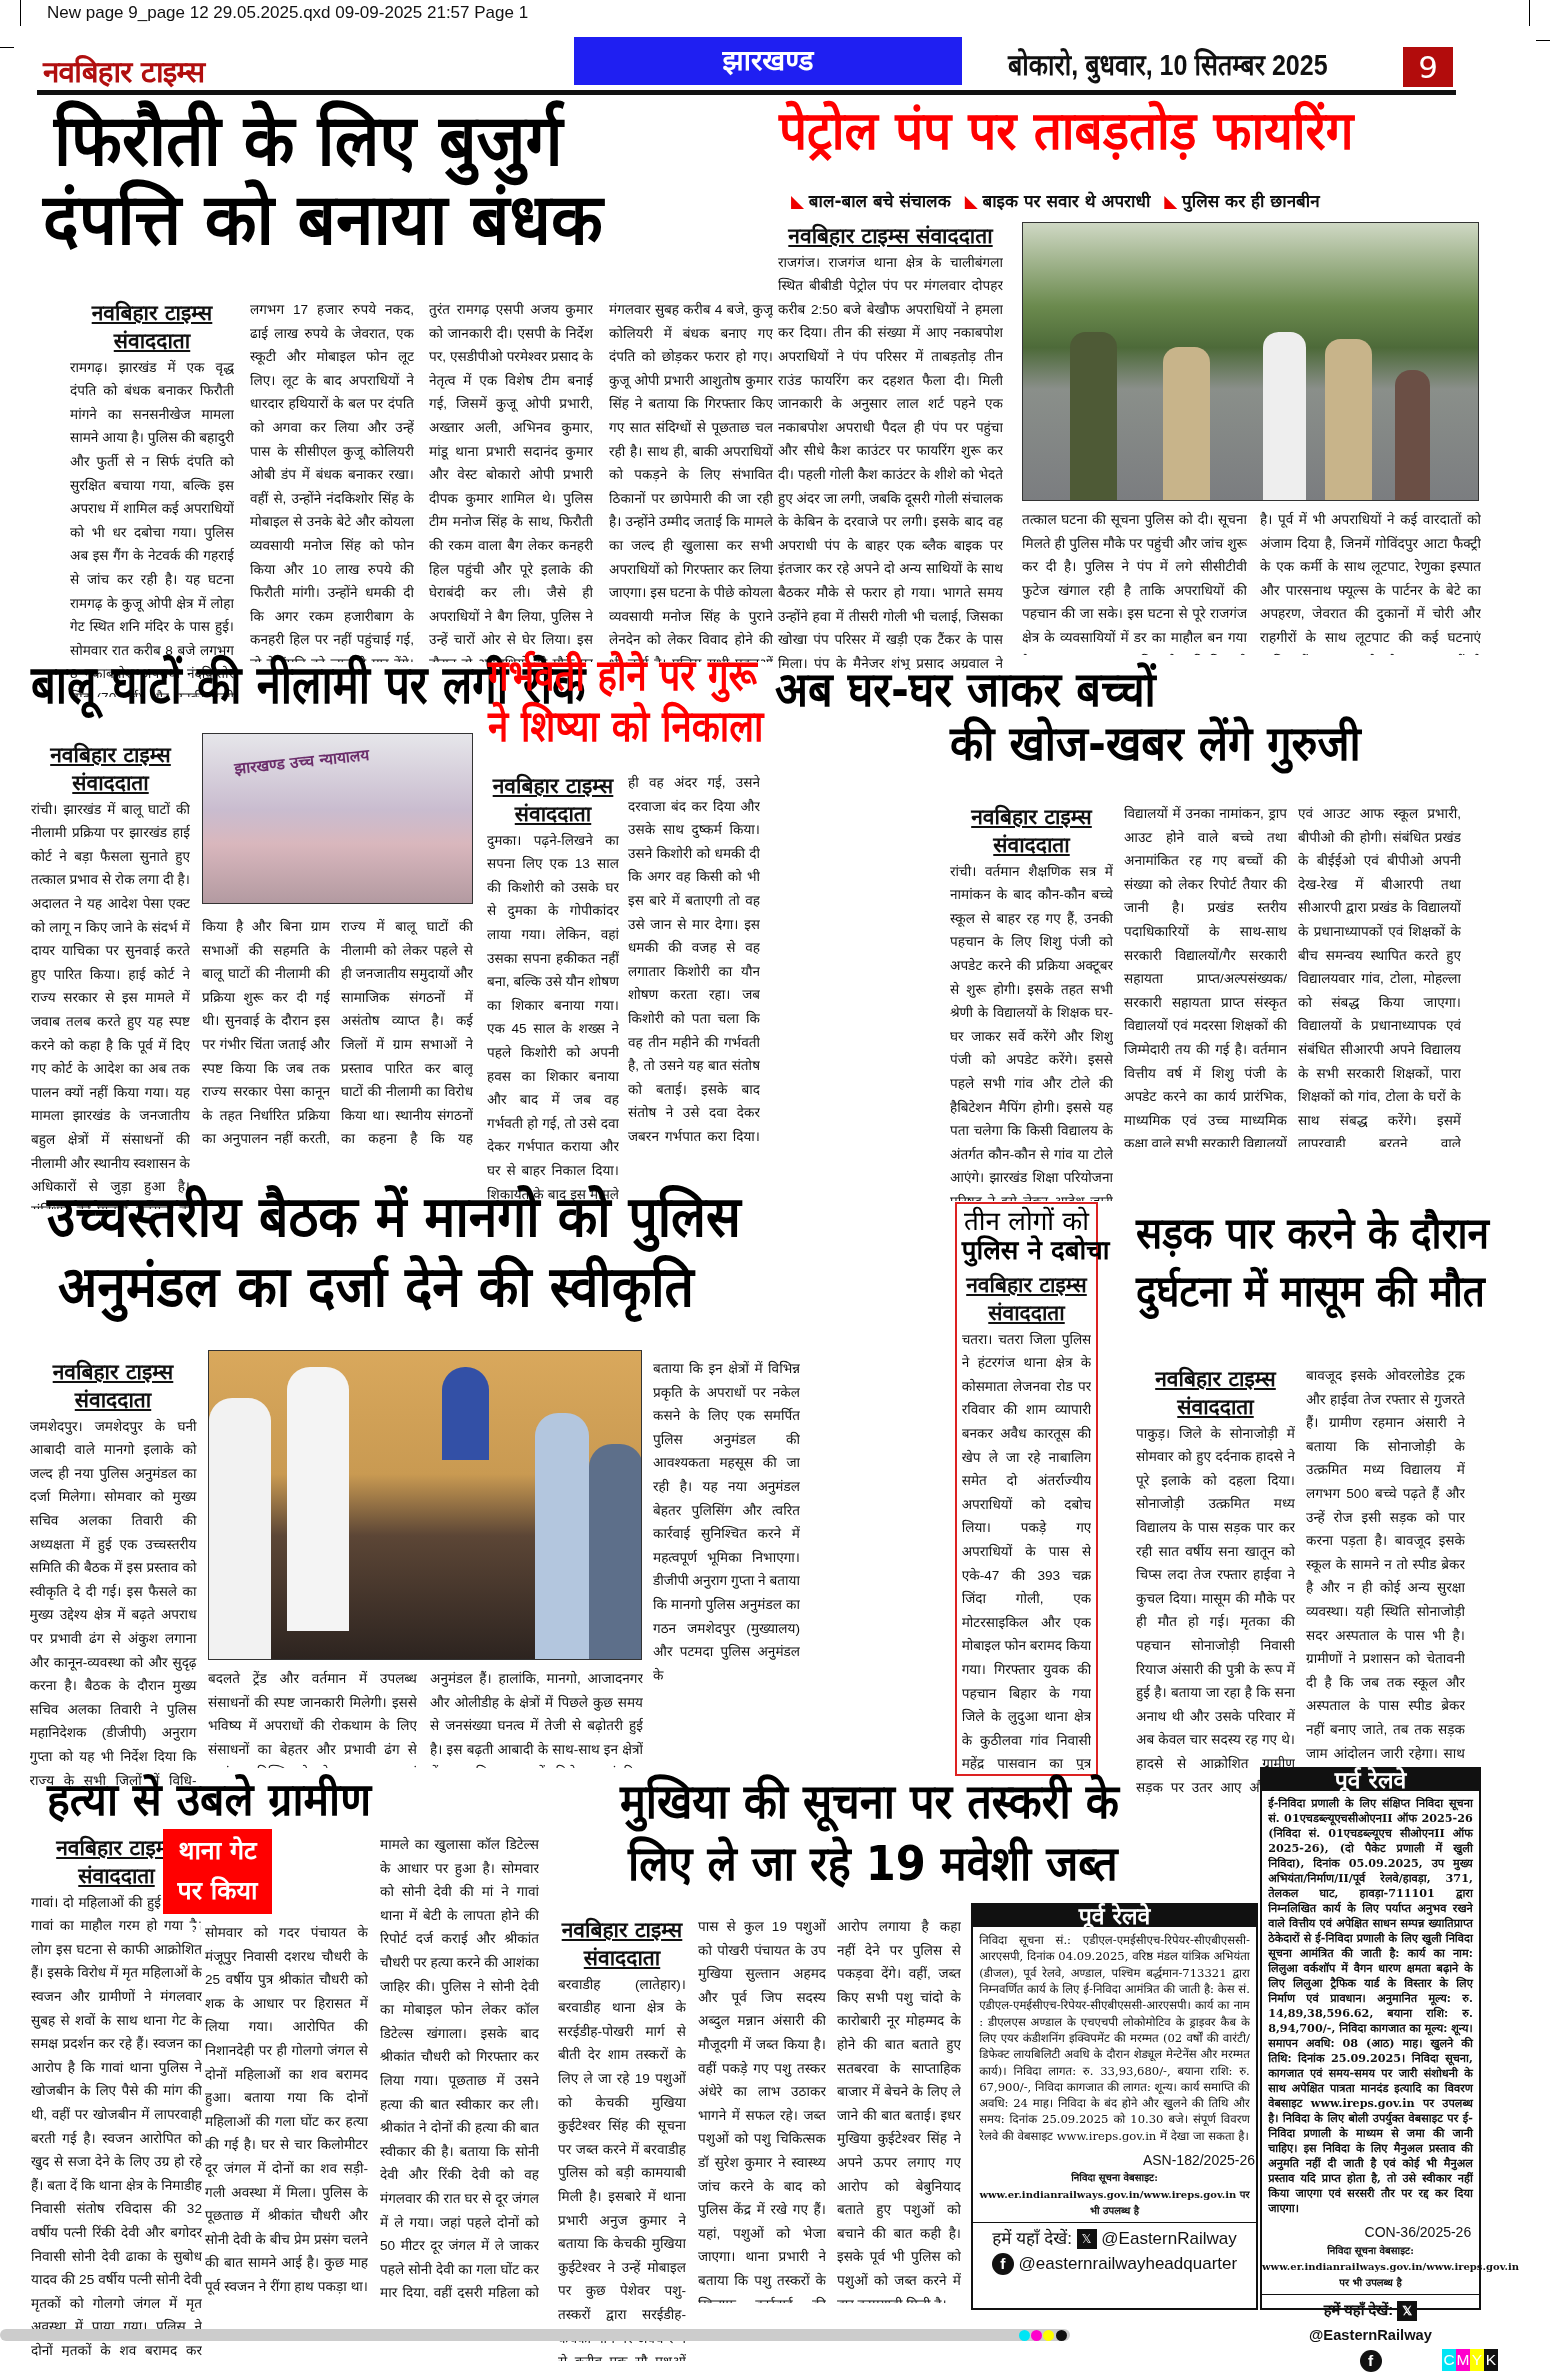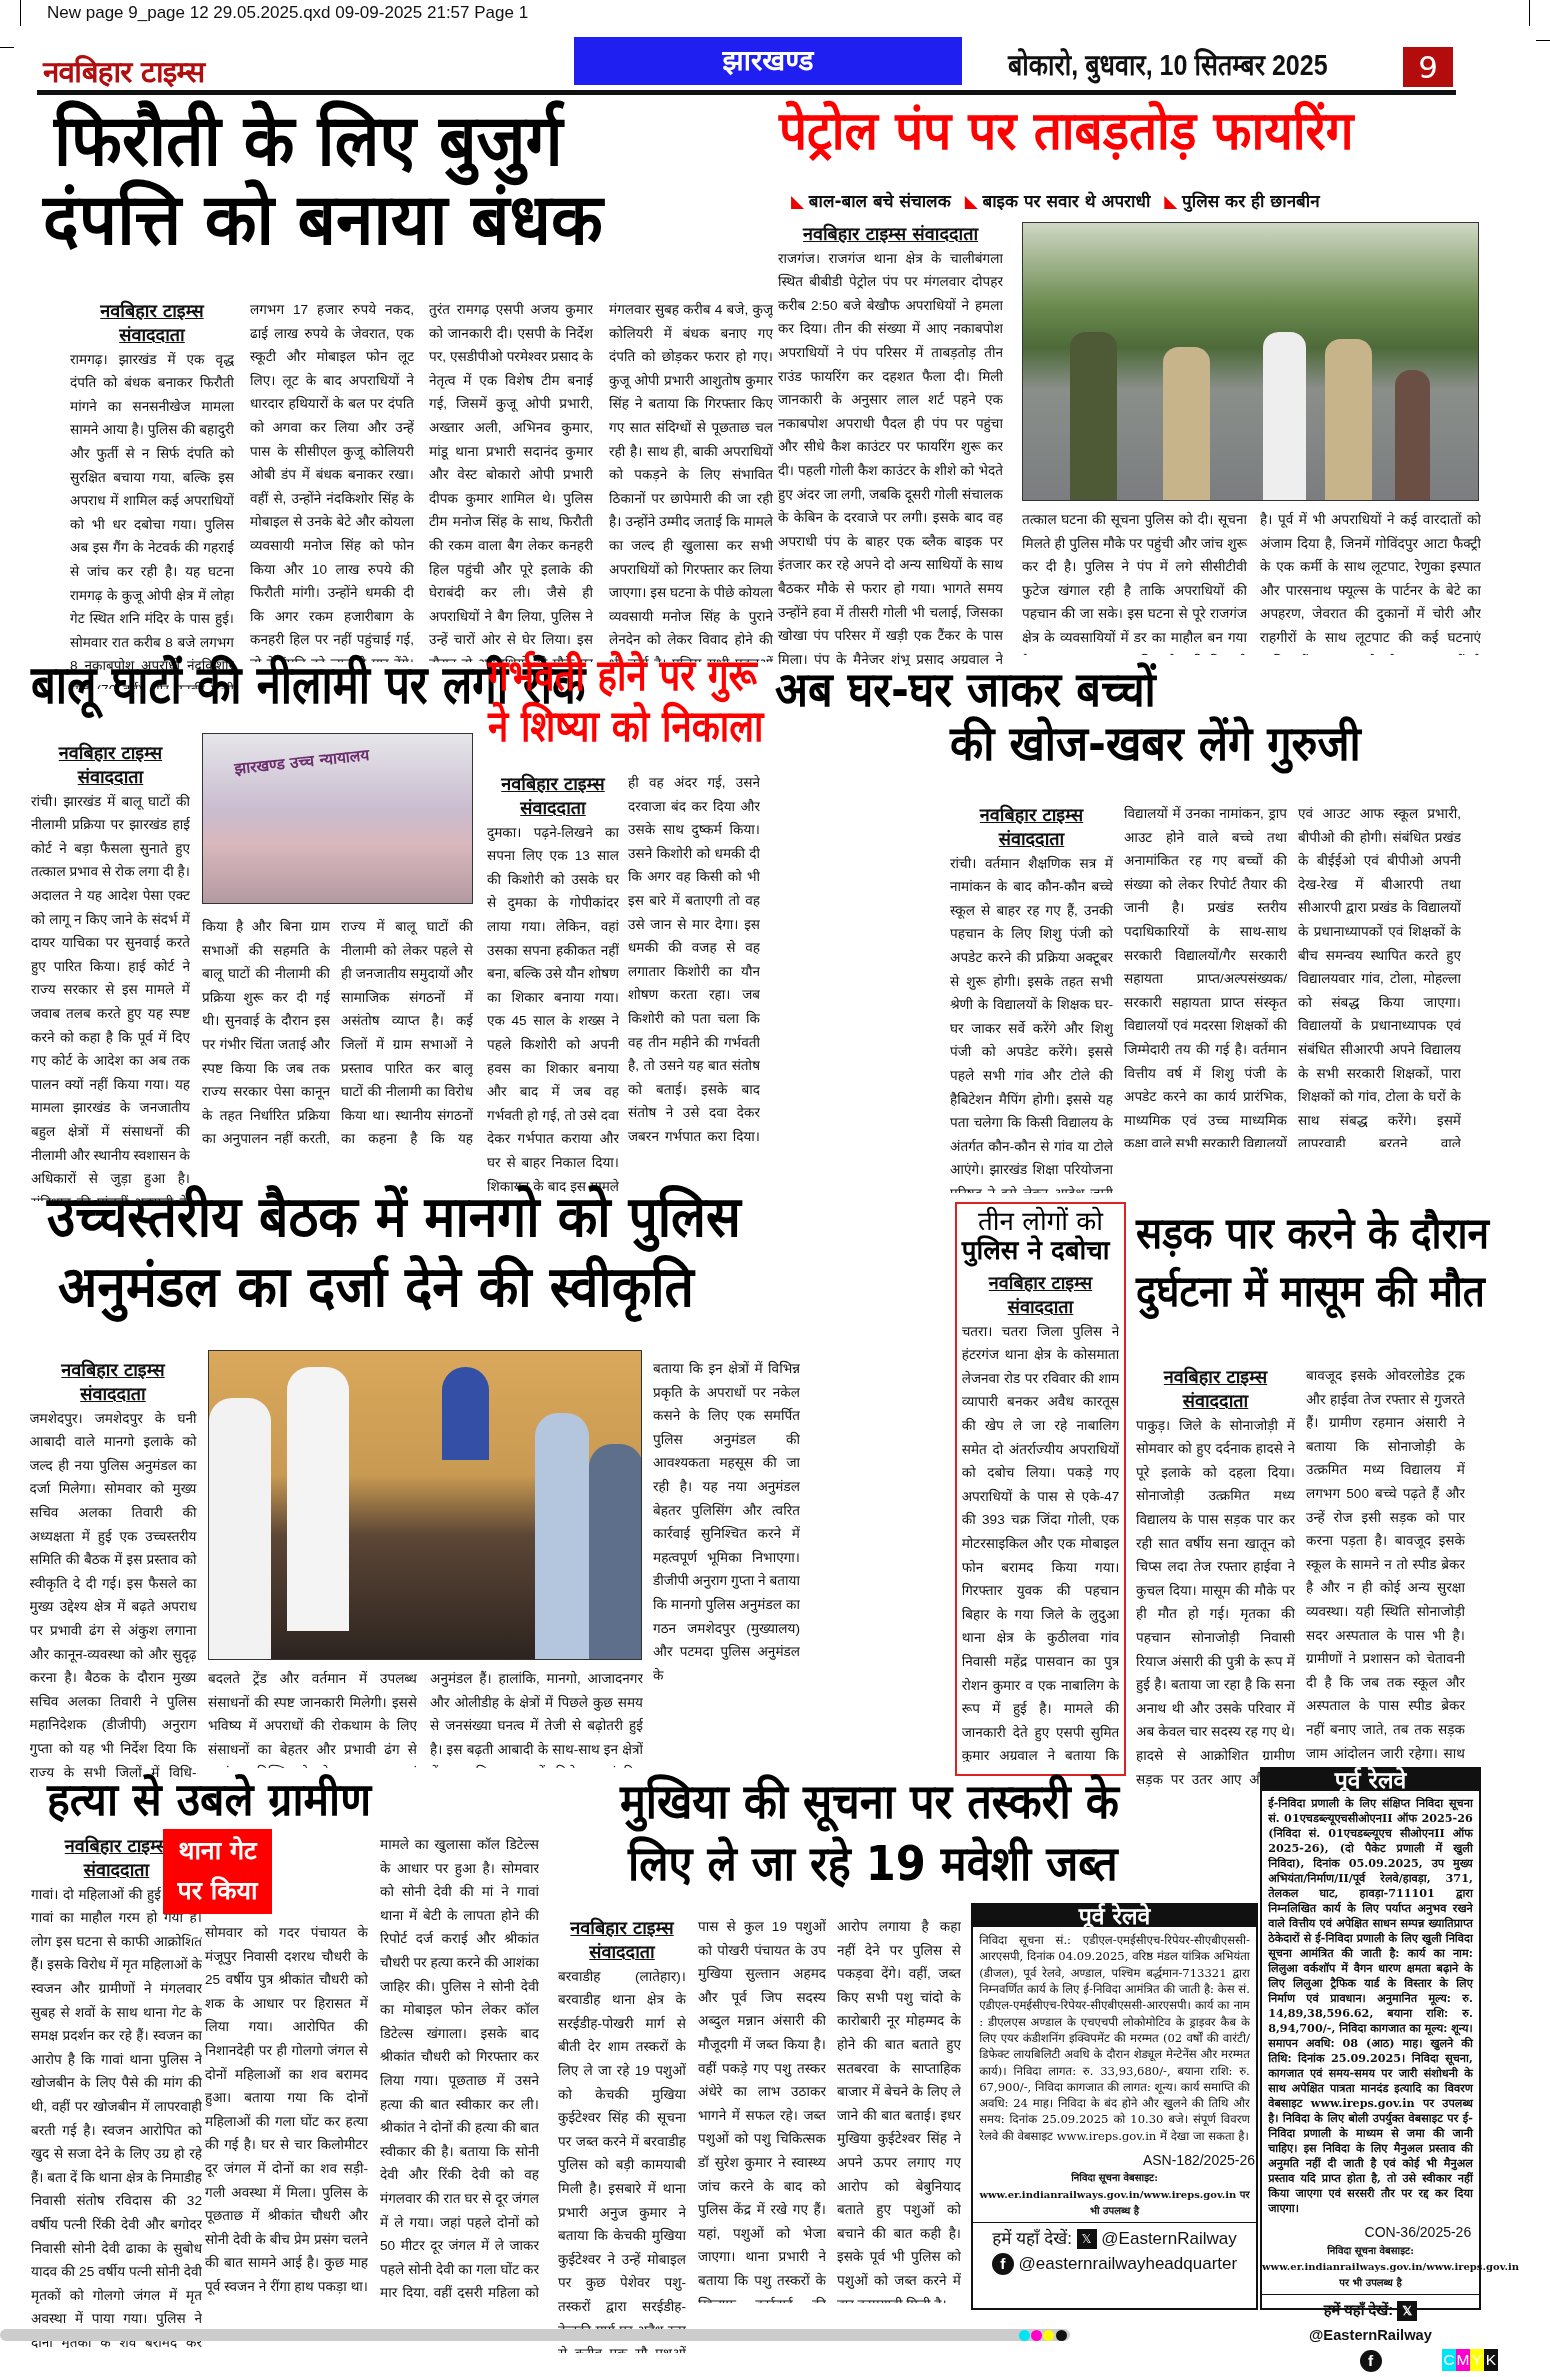--- a/index.html
+++ b/index.html
@@ -8,21 +8,21 @@
 .slug{left:47px;top:3.1px;font-size:17px;font-family:"Liberation Sans",sans-serif}
 .crop{background:#000}
 .masthead-title{left:43px;top:50px;font-size:29.5px;font-weight:bold;color:#b10f0f;font-family:"DejaVu Sans",sans-serif;letter-spacing:-0.8px}
 .section-box{left:574px;top:37px;width:388px;height:48px;background:#1f1ff2;color:#fff;font-size:28px;font-weight:bold;text-align:center;line-height:48px}
 .dateline{left:1008px;top:43px;font-size:29.5px;font-weight:bold;font-family:"Liberation Sans Narrow","Liberation Sans",sans-serif;transform:scaleX(.85);transform-origin:left}
 .pageno{left:1403px;top:47px;width:50px;height:40px;background:#b20c0c;color:#fff;font-size:31px;text-align:center;line-height:40px}
 .rule{left:37px;top:90px;width:1419px;height:4.7px;background:#111}
 .hl{font-weight:bold;line-height:1.12;transform-origin:left top;white-space:nowrap}
 .hl.black{color:#000}
 .hl.red{color:#f00}
-.byline{font-weight:bold;text-decoration:underline;font-size:18px;text-align:center;margin-bottom:1.6px}
+.byline{font-weight:bold;text-decoration:underline;font-size:21px;text-align:center;margin-bottom:1.6px}
 .col{font-size:13.6px;line-height:23.6px;text-align:justify;font-family:"Liberation Sans",sans-serif;overflow:hidden}
 .photo{border:1.6px solid #333;overflow:hidden}
 .subhead{left:791px;top:189px;font-size:17px;font-weight:bold;display:flex;gap:14px}
 .subhead span.tri{color:#e00;margin-right:4.7px}
 .boxed{border:2.3px solid #d22}
 .ad{border:2.3px solid #111;background:#fff;font-size:11.6px;line-height:16.3px;font-family:"DejaVu Serif",serif}
 .ad-head{background:#111;color:#fff;font-size:23px;font-weight:bold;text-align:center;padding:3.1px 0}
 .ad-body{padding:4.7px 6.2px;text-align:justify}
 .ad-ref{text-align:right;font-family:"Liberation Sans",sans-serif;font-size:14px;margin-top:3.1px}
 .ad-site{text-align:center;font-size:10px;font-weight:bold;border-bottom:1.6px solid #111;padding:2.3px 0}
@@ -118,21 +118,21 @@
   <div style="position:absolute;left:0;top:47px;width:62px;height:264px;background:#f2f2f2;border-radius:23px 23px 0 0"></div>
   <div style="position:absolute;left:78px;top:15.5px;width:62px;height:264px;background:#f4f4f4;border-radius:23px 23px 0 0"></div>
   <div style="position:absolute;left:233px;top:15.5px;width:47px;height:93px;background:#3350a6;border-radius:23px 23px 0 0"></div>
   <div style="position:absolute;left:326px;top:62px;width:54px;height:248px;background:#b3c6de;border-radius:23px 23px 0 0"></div>
   <div style="position:absolute;left:380px;top:93px;width:54px;height:217px;background:#5d6f8a;border-radius:23px 23px 0 0"></div>
 </div>
 <div class="abs col" style="left:208px;top:1667px;width:209px;height:101px">बदलते ट्रेंड और वर्तमान में उपलब्ध संसाधनों की स्पष्ट जानकारी मिलेगी। इससे भविष्य में अपराधों की रोकथाम के लिए संसाधनों का बेहतर और प्रभावी ढंग से आवंटन सुनिश्चित हो सकेगा। गृह, कारा एवं आपदा प्रबंधन विभाग द्वारा प्रस्तुत प्रस्ताव में बताया गया कि पूर्वी सिंहभूम जिले में वर्तमान में जमशेदपुर (मुख्यालय) और घाटशिला नामक दो पुलिस</div>
 <div class="abs col" style="left:430px;top:1667px;width:213px;height:101px">अनुमंडल हैं। हालांकि, मानगो, आजादनगर और ओलीडीह के क्षेत्रों में पिछले कुछ समय से जनसंख्या घनत्व में तेजी से बढ़ोतरी हुई है। इस बढ़ती आबादी के साथ-साथ इन क्षेत्रों में आपराधिक घटनाओं, विशेषकर संगठित अपराध, नशीले पदार्थों (नारकोटिक्स) से जुड़े मामले और अन्य गंभीर आपराधिक घटनाओं में भी वृद्धि दर्ज की जा रही है। गृह सचिव वंदना दादेल ने बैठक में</div>
 <div class="abs col" style="left:653px;top:1357px;width:147px;height:411px">बताया कि इन क्षेत्रों में विभिन्न प्रकृति के अपराधों पर नकेल कसने के लिए एक समर्पित पुलिस अनुमंडल की आवश्यकता महसूस की जा रही है। यह नया अनुमंडल बेहतर पुलिसिंग और त्वरित कार्रवाई सुनिश्चित करने में महत्वपूर्ण भूमिका निभाएगा। डीजीपी अनुराग गुप्ता ने बताया कि मानगो पुलिस अनुमंडल का गठन जमशेदपुर (मुख्यालय) और पटमदा पुलिस अनुमंडल के</div>
 
-<div class="abs boxed" style="left:955px;top:1202px;width:171px;height:574px;padding:3.1px 4.7px">
+<div class="abs boxed" style="left:955px;top:1202px;width:143px;height:574px;padding:3.1px 4.7px">
   <div class="hl black" style="font-size:26px;text-align:center;font-weight:normal">तीन लोगों को</div>
   <div class="hl black" style="font-size:26px;text-align:left;font-weight:bold;margin-bottom:4.7px">पुलिस ने दबोचा</div>
   <div class="byline">नवबिहार टाइम्स संवाददाता</div>
   <div class="col" style="height:442px">चतरा। चतरा जिला पुलिस ने हंटरगंज थाना क्षेत्र के कोसमाता लेजनवा रोड पर रविवार की शाम व्यापारी बनकर अवैध कारतूस की खेप ले जा रहे नाबालिग समेत दो अंतर्राज्यीय अपराधियों को दबोच लिया। पकड़े गए अपराधियों के पास से एके-47 की 393 चक्र जिंदा गोली, एक मोटरसाइकिल और एक मोबाइल फोन बरामद किया गया। गिरफ्तार युवक की पहचान बिहार के गया जिले के लुदुआ थाना क्षेत्र के कुठीलवा गांव निवासी महेंद्र पासवान का पुत्र रोशन कुमार व एक नाबालिग के रूप में हुई है। मामले की जानकारी देते हुए एसपी सुमित कुमार अग्रवाल ने बताया कि रविवार को उन्हें गुप्त सूचना मिली थी कि अपराधी भारी मात्रा में कारतूस लेकर जा रहे हैं। सूचना के आधार पर कार्रवाई की गई। एसपी ने बताया कि पुलिस को सूचना मिली थी कि दो युवक व्यापारी के भेष में हंटरगंज थाना क्षेत्र के कोसमाता लेजनवा रोड पर बाइक से जा रहे हैं और उनके पास भारी मात्रा में कारतूस है। सूचना मिलते ही टीम का गठन कर छापेमारी की गई और दोनों को गिरफ्तार कर लिया गया।</div>
 </div>
 
 <div class="abs hl black" style="left:1136px;top:1209px;font-size:43px;transform:scaleX(.9)">सड़क पार करने के दौरान</div>
 <div class="abs hl black" style="left:1136px;top:1267px;font-size:43px;transform:scaleX(.9)">दुर्घटना में मासूम की मौत</div>
 <div class="abs" style="left:1136px;top:1364px;width:159px">
   <div class="byline">नवबिहार टाइम्स संवाददाता</div>

